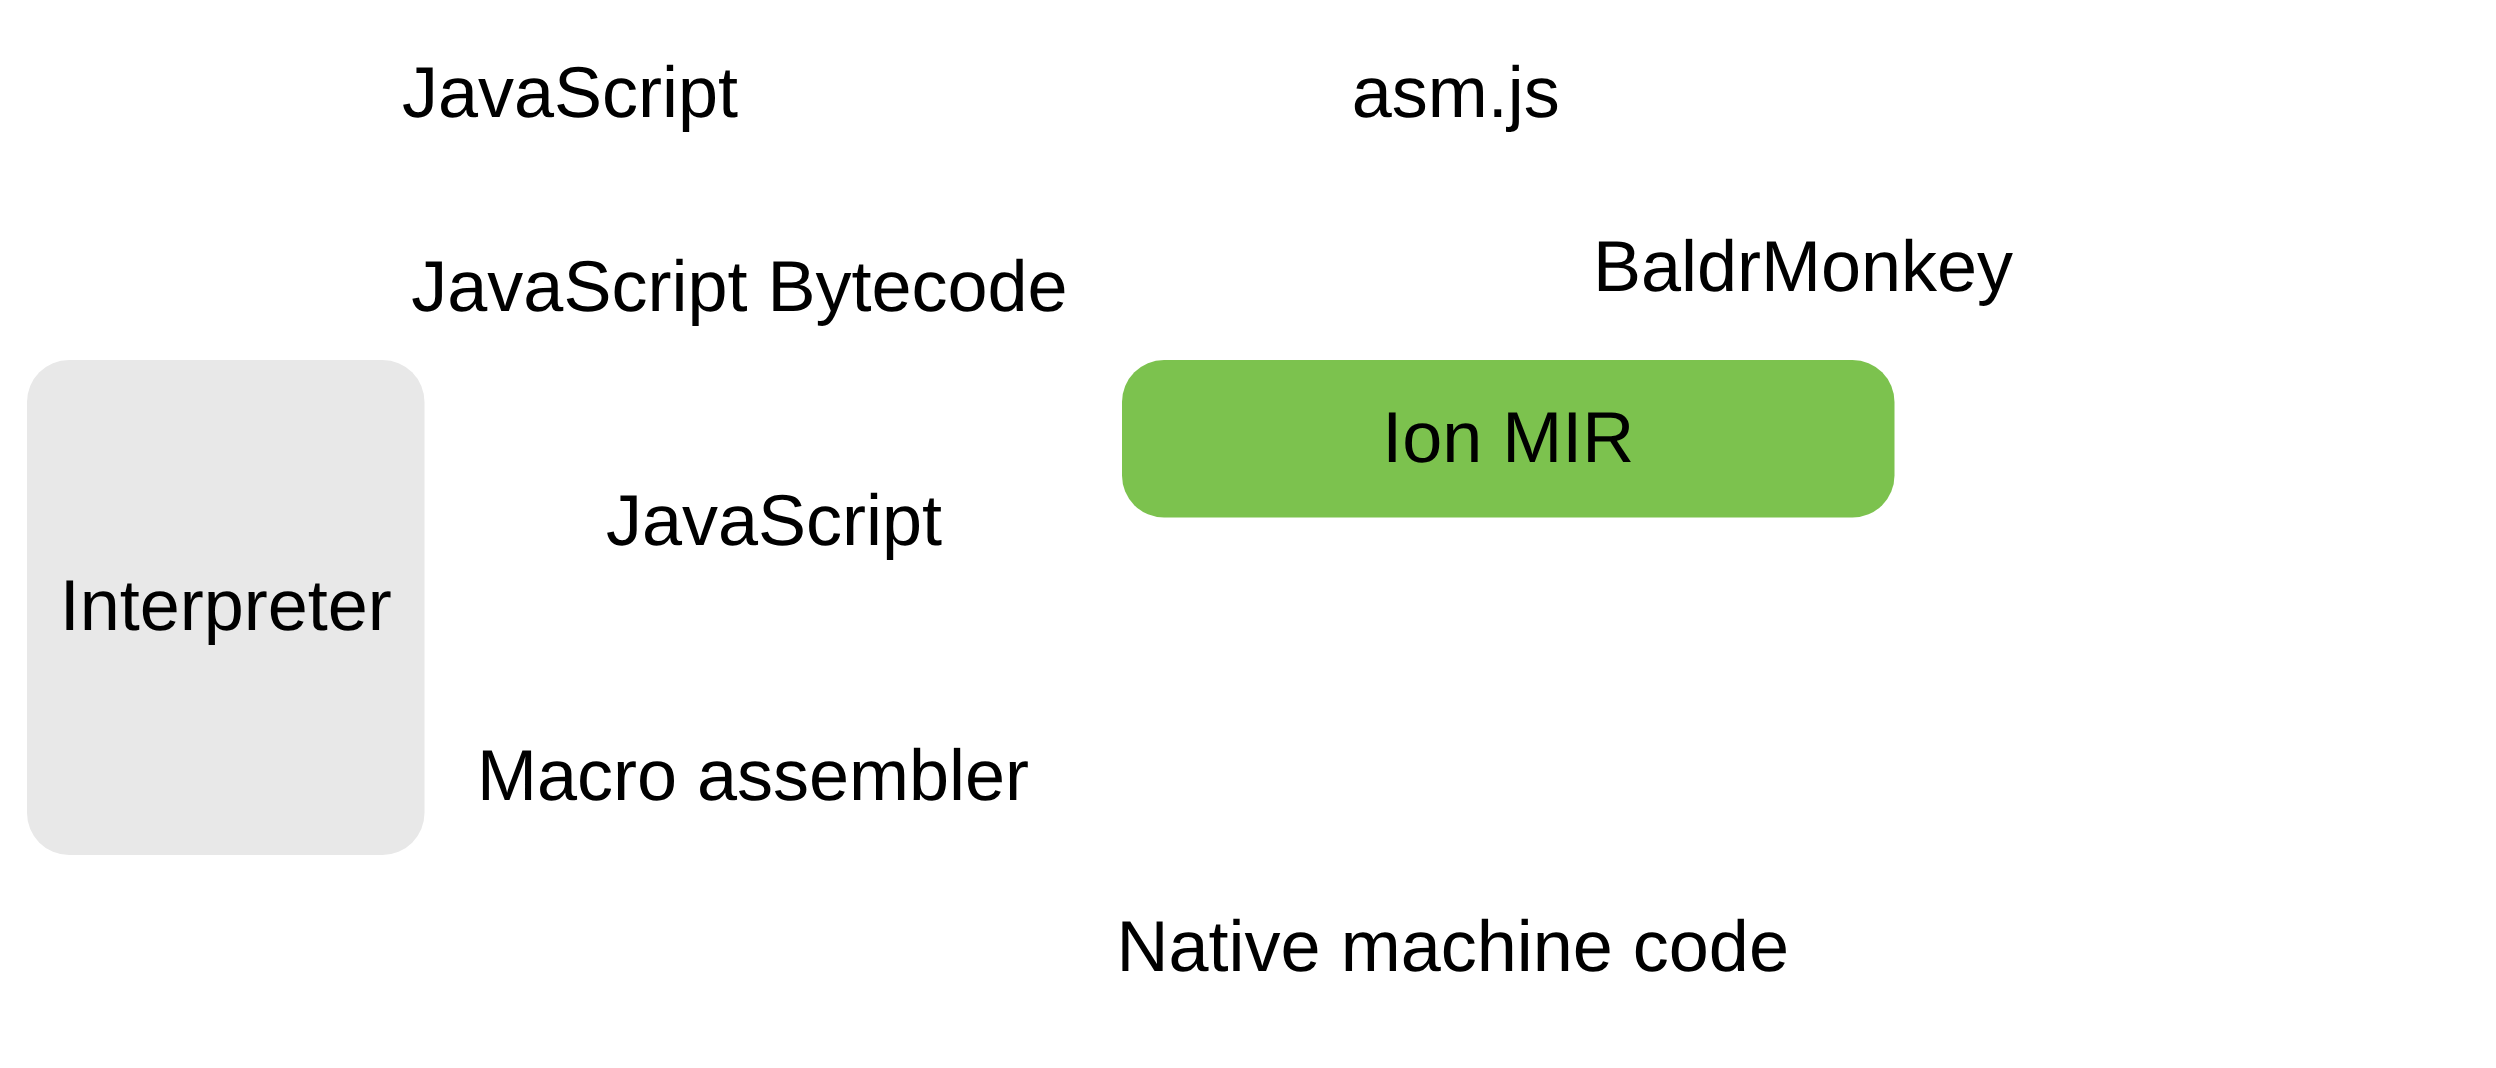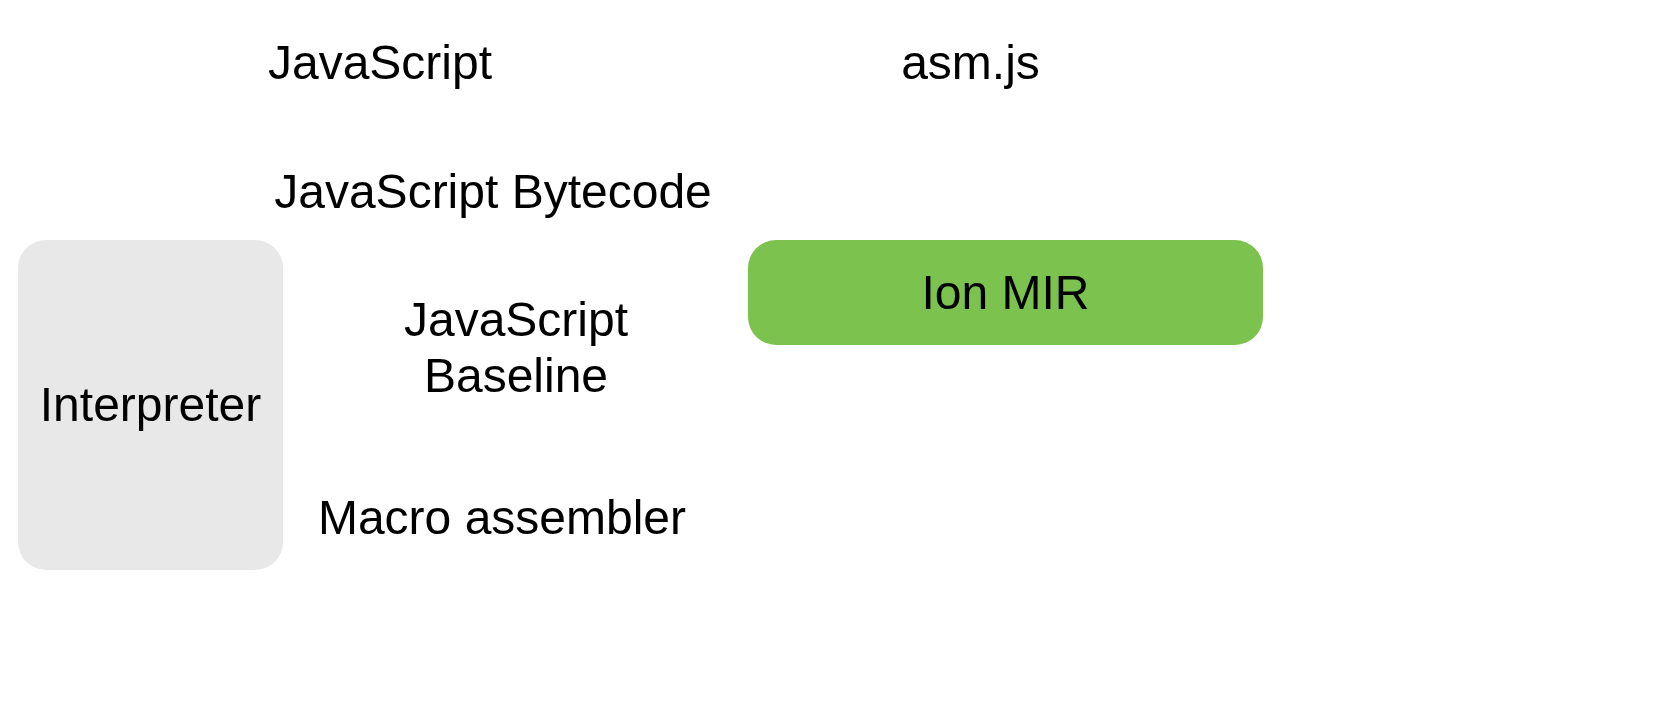--- a/index.html
+++ b/index.html
@@ -52,29 +52,30 @@
 
 <div class="canvas" style="background-color: #ffffff;">
 
   <div class="box b-javascript" style="background-color: rgb(255, 255, 255);">JavaScript</div>
 
   <div class="box b-asmjs" style="background-color: rgb(255, 255, 255);">asm.js</div>
 
 
   <div class="box b-bytecode" style="background-color: rgb(255, 255, 255);">JavaScript Bytecode</div>
 
+  <div class="box b-baldr" style="background-color: rgb(255, 255, 255);">BaldrMonkey</div>
 
   <div class="box b-interp" style="background-color: rgb(232, 232, 232);">Interpreter</div>
 
   <div class="box b-baseline multiline" style="background-color: rgb(255, 255, 255);">
     <div>
       <div>JavaScript</div>
-      <div>Baseline</div>
     </div>
   </div>
 
   <div class="box b-ionmir" style="background-color: rgb(124, 194, 78);">Ion MIR</div>
 
 
   <div class="box b-macroasm" style="background-color: rgb(255, 255, 255);">Macro assembler</div>
 
+  <div class="box b-native" style="background-color: rgb(255, 255, 255);">Native machine code</div>
 
 </div>
 
 </body></html>

